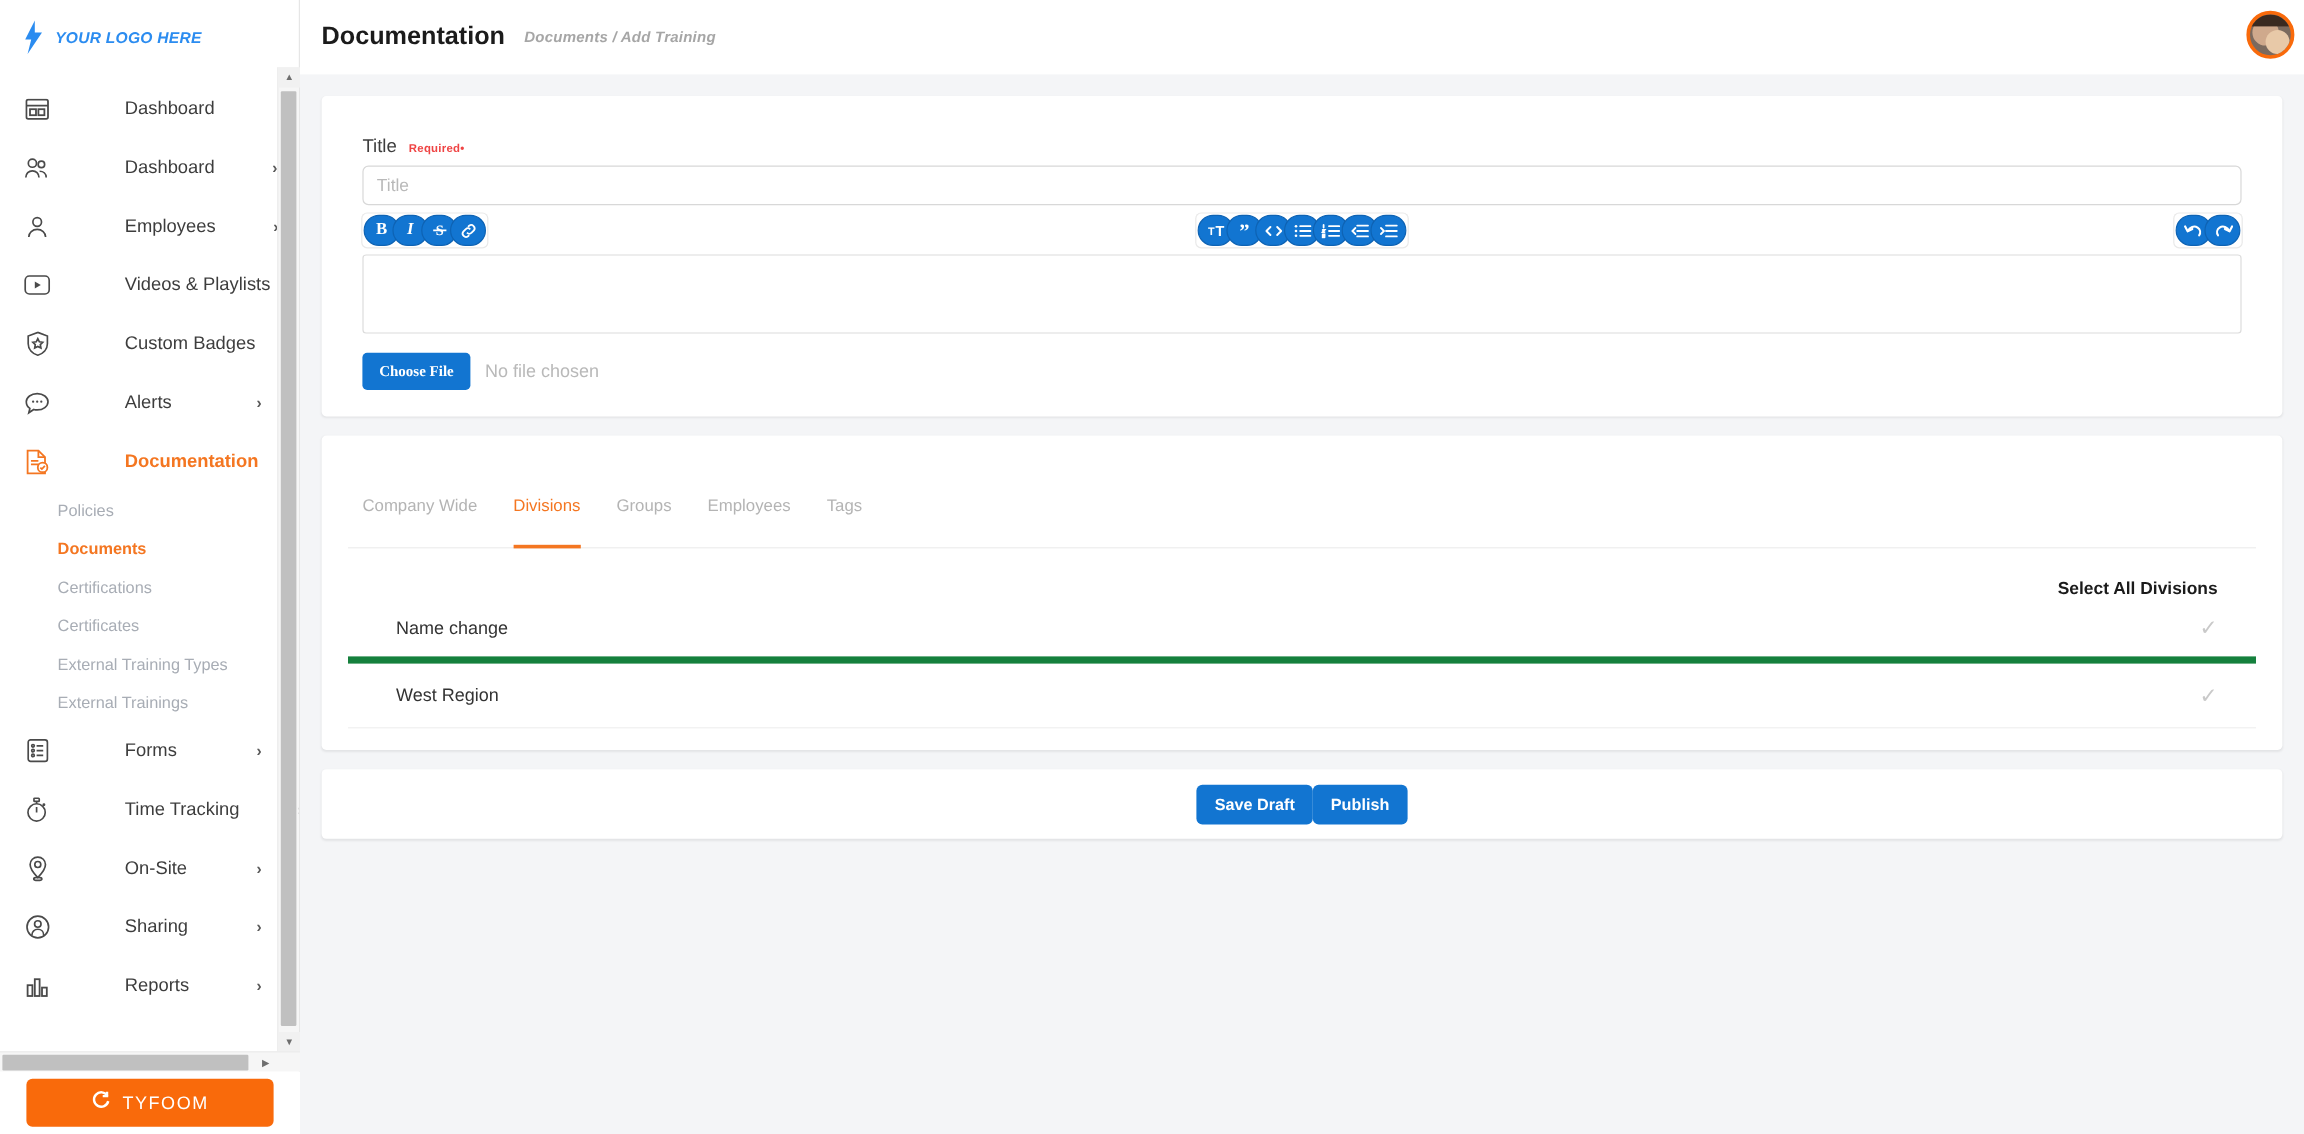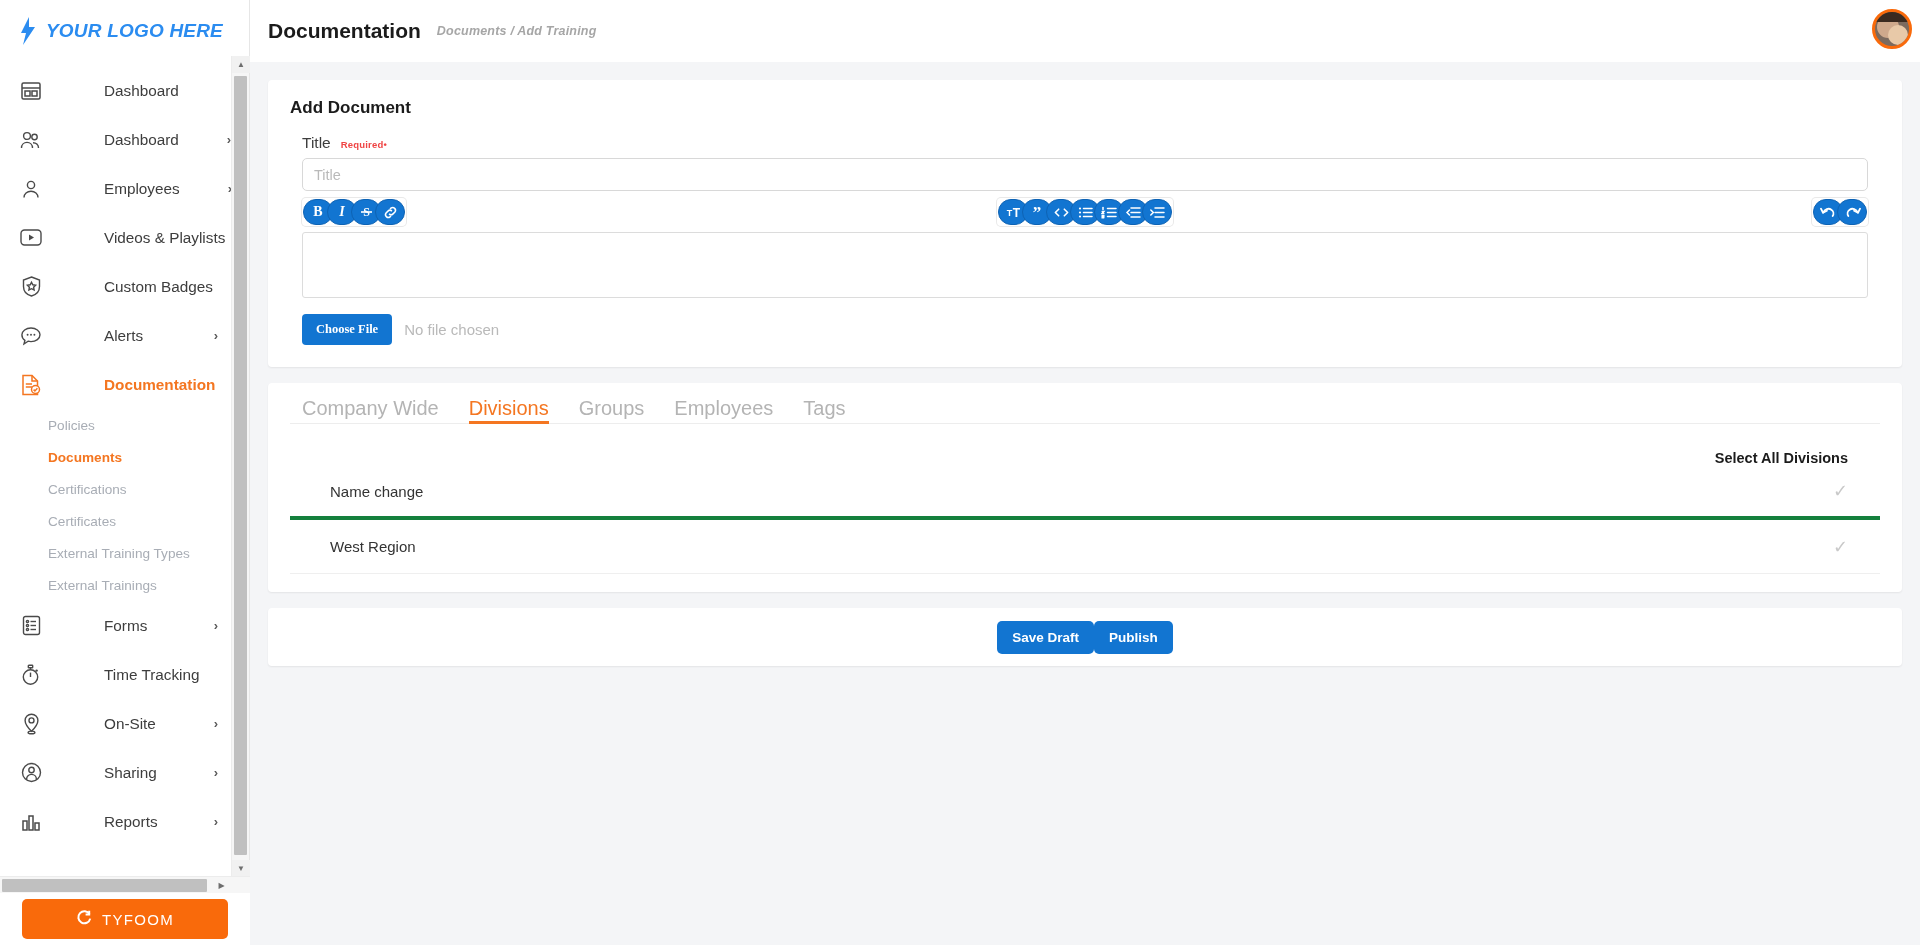--- a/index.html
+++ b/index.html
@@ -18,21 +18,21 @@
     border-right: 1px solid #e6e6e6;
     display: flex; flex-direction: column;
   }
   .logo-row {
     height: 62px; display: flex; align-items: center;
     padding-left: 18px; gap: 8px; flex: 0 0 62px;
   }
   .logo-mark { width: 20px; height: 30px; position: relative; }
   .logo-mark svg { display: block; }
   .logo-text {
-    font-size: 19px; font-weight: bold; font-style: italic;
+    font-size: 13px; font-weight: bold; font-style: italic;
     color: #2b8cf0; letter-spacing: .2px;
   }
   .nav-scroll {
     flex: 1 1 auto; overflow: hidden; position: relative;
     padding-top: 4px;
   }
   .nav-inner { width: 232px; }
   .nav-item {
     height: 49px; display: flex; align-items: center;
     padding: 0 14px 0 18px; cursor: pointer; position: relative; gap: 48px;
@@ -203,34 +203,34 @@
     padding: 8px 14px; border-radius: 4px; border: none; cursor: pointer;
     font-family: Liberation Serif, serif;
   }
   .no-file { font-size: 15px; color: #b9b9b9; }
 
   
   .card-audience { margin-top: 16px; padding: 0 22px 18px 22px; }
   .tabs { display: flex; align-items: center; gap: 30px;
           padding: 14px 0 0 12px; }
   .tab {
-    font-size: 20px; color: #b4b4b4; padding-bottom: 1px;
-    cursor: pointer; border-bottom: 3px solid transparent; white-space: nowrap;
+    font-size: 14px; color: #b4b4b4; padding-bottom: 25px;
+    cursor: pointer; border-bottom: 3px solid transparent; white-space: nowrap; margin-top: 36px;
   }
   .tab.active { color: #f47621; font-weight: normal; border-bottom-color: #f47621; }
   .tabs-rule { height: 1px; background: #ededed; margin-top: -1px; }
 
   .select-all-row {
     display: flex; justify-content: flex-end; padding: 26px 32px 0 0;
   }
   .select-all-label { font-size: 14.5px; font-weight: bold; color: #1b1b1b; }
 
   .div-row {
     display: flex; align-items: center; height: 54px;
-    border-bottom: 4px solid #15803d; padding: 0 32px 0 40px;
+    border-bottom: 6px solid #15803d; padding: 0 32px 0 40px;
   }
   .div-row:last-child { border-bottom: 1px solid #efefef; }
   .div-name { font-size: 15px; color: #333; flex: 1 1 auto; }
   .div-check { color: #c9c9c9; font-size: 18px; cursor: pointer; line-height: 1; }
 
   
   .actions-card {
     margin-top: 16px; background: #fff; border-radius: 4px;
     height: 58px; display: flex; align-items: center; justify-content: center;
     box-shadow: 0 1px 2px rgba(0,0,0,.07);
@@ -465,21 +465,20 @@
       <div class="avatar">
         <div class="face1"></div>
         <div class="face2"></div>
         <div class="hair"></div>
       </div>
     </div>
 
     <div class="content">
 
       <div class="card card-form">
-        <div class="card-title">Add Document</div>
 
         <div class="field-label-row">
           <span class="field-label">Title</span>
           <span class="required-tag"><span>Required</span><span class="dot">•</span></span>
         </div>
         <input class="text-input" type="text" value="" placeholder="Title" style="">
 
 
         <div class="editor-toolbar">
 

